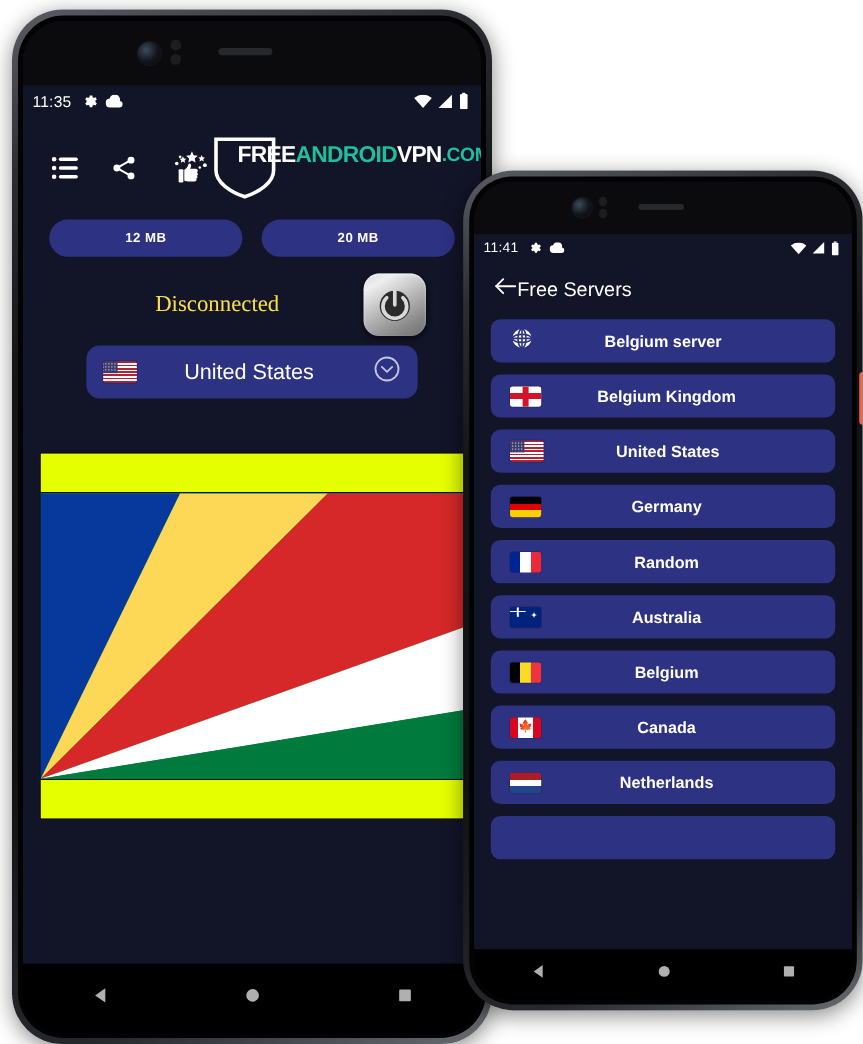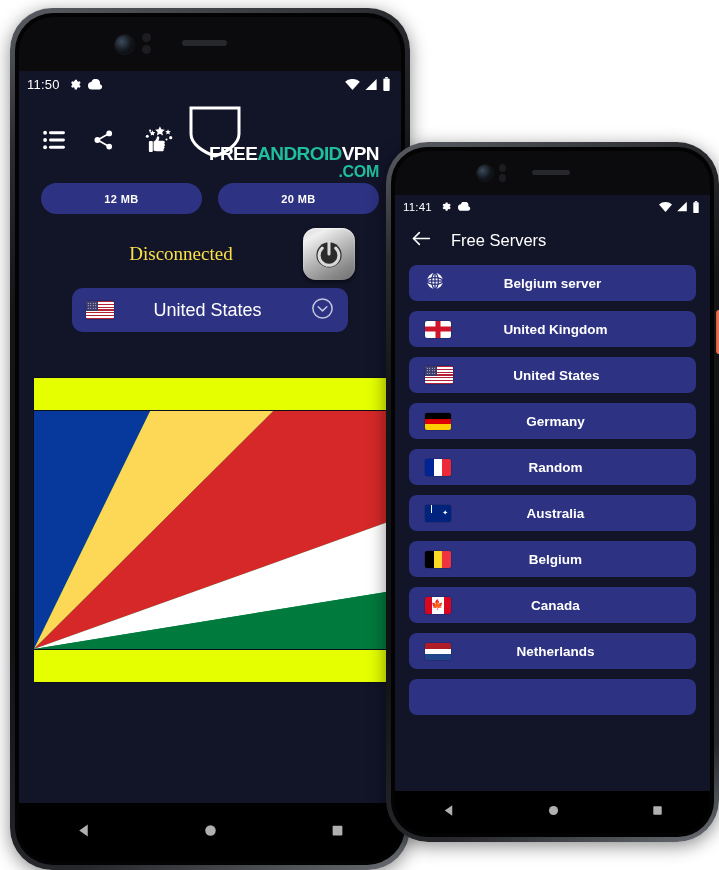--- a/index.html
+++ b/index.html
@@ -125,25 +125,23 @@
   .tb-icons { display: flex; align-items: center; gap: 28px; }
   .tb-icon { cursor: pointer; }
   .logo {
     margin-left: auto;
     display: flex; align-items: flex-start;
     position: relative;
     padding-right: 4px;
   }
   .logo-shield { margin-right: -34px; }
   .logo-text {
-    display: flex; flex-direction: column;
-    align-items: flex-end;
+    display: flex; flex-direction: row;
     line-height: .95;
     padding-top: 9px;
-    margin-top: 32px;
   }
   .logo-row1 { font-size: 19px; font-weight: 800; letter-spacing: -.6px; }
   .logo-row2 { font-size: 16px; font-weight: 800; letter-spacing: -.3px; margin-top: 1px; }
   .lt-white { color: #ffffff; }
   .lt-teal { color: #1fbf9b; }
 
   .mbrow { display: flex; gap: 16px; padding: 14px 22px 0 22px; }
   .mbpill {
     flex: 1;
     background: #2d3282;
@@ -280,23 +278,22 @@
   .ad-flag .ray { position: absolute; left: 0; bottom: 0; width: 100%; height: 100%; }
   .ray-blue   { background: #07399c; clip-path: polygon(0 100%, 0 0, 33% 0); }
   .ray-yellow { background: #fcd856; clip-path: polygon(0 100%, 33% 0, 68% 0); }
   .ray-red    { background: #d62828; clip-path: polygon(0 100%, 68% 0, 100% 0, 100% 47%); }
   .ray-white  { background: #ffffff; clip-path: polygon(0 100%, 100% 47%, 100% 76%); }
   .ray-green  { background: #007a3d; clip-path: polygon(0 100%, 100% 76%, 100% 100%); }
 
   
   .app2 { height: 100%; display: flex; flex-direction: column; overflow: hidden; }
   .appbar2 {
-    display: flex; align-items: center;
+    display: flex; align-items: flex-end;
     padding: 12px 16px 10px 16px;
-    gap: 20px;
   }
   .appbar2-title { color:#fff; font-size: 16.5px; font-weight: 500; }
   .srv-list { padding: 4px 14px 0 14px; overflow: hidden; flex: 1; }
   .srv-item {
     background: #2d3282;
     border-radius: 8px;
     height: 36px;
     display: flex; align-items: center;
     padding: 0 16px;
     margin-bottom: 10px;
@@ -321,21 +318,21 @@
           <div class="cam"></div>
           <div class="sensor s1"></div>
           <div class="sensor s2"></div>
           <div class="earpiece"></div>
         </div>
 
         <div class="screen">
           <div class="app1">
 
             <div class="statusbar">
-              <span class="sb-time">11:50</span>
+              <span class="sb-time">11:35</span>
               <span class="sb-left-icons">
                 <span class="ico">
                   <svg width="13" height="13" viewBox="0 0 24 24" fill="#fff">
                       <path d="M12 8a4 4 0 100 8 4 4 0 000-8zm9.4 4a7.4 7.4 0 00-.1-1.2l2.1-1.6-2-3.4-2.5 1a7.6 7.6 0 00-2-1.2L16.5 3h-4l-.4 2.6c-.7.3-1.4.7-2 1.2l-2.5-1-2 3.4 2.1 1.6a7.4 7.4 0 000 2.4l-2.1 1.6 2 3.4 2.5-1c.6.5 1.3.9 2 1.2l.4 2.6h4l.4-2.6c.7-.3 1.4-.7 2-1.2l2.5 1 2-3.4-2.1-1.6c.1-.4.1-.8.1-1.2z"></path>
                     </svg>
                 </span>
                 <span class="ico">
                   <svg width="15" height="11" viewBox="0 0 24 16" fill="#fff">
                       <path d="M19 16H6a6 6 0 01-.6-11.97A7 7 0 0119 7.5 4.3 4.3 0 0119 16z"></path>
                     </svg>
@@ -547,21 +544,21 @@
                     <ellipse cx="12" cy="12" rx="4" ry="9.5" stroke="#2d3282"></ellipse>
                     <line x1="2.5" y1="12" x2="21.5" y2="12" stroke="#2d3282"></line>
                     <line x1="12" y1="2.5" x2="12" y2="21.5" stroke="#2d3282"></line>
                   </svg>
                 </span>
                 <span class="srv-name">Belgium server</span>
               </div>
 
               <div class="srv-item">
                 <span class="flag-uk"></span>
-                <span class="srv-name">United Kingdom</span>
+                <span class="srv-name">Belgium Kingdom</span>
               </div>
 
               <div class="srv-item">
                 <span class="flag-us"></span>
                 <span class="srv-name">United States</span>
               </div>
 
               <div class="srv-item">
                 <span class="flag-de"></span>
                 <span class="srv-name">Germany</span>

